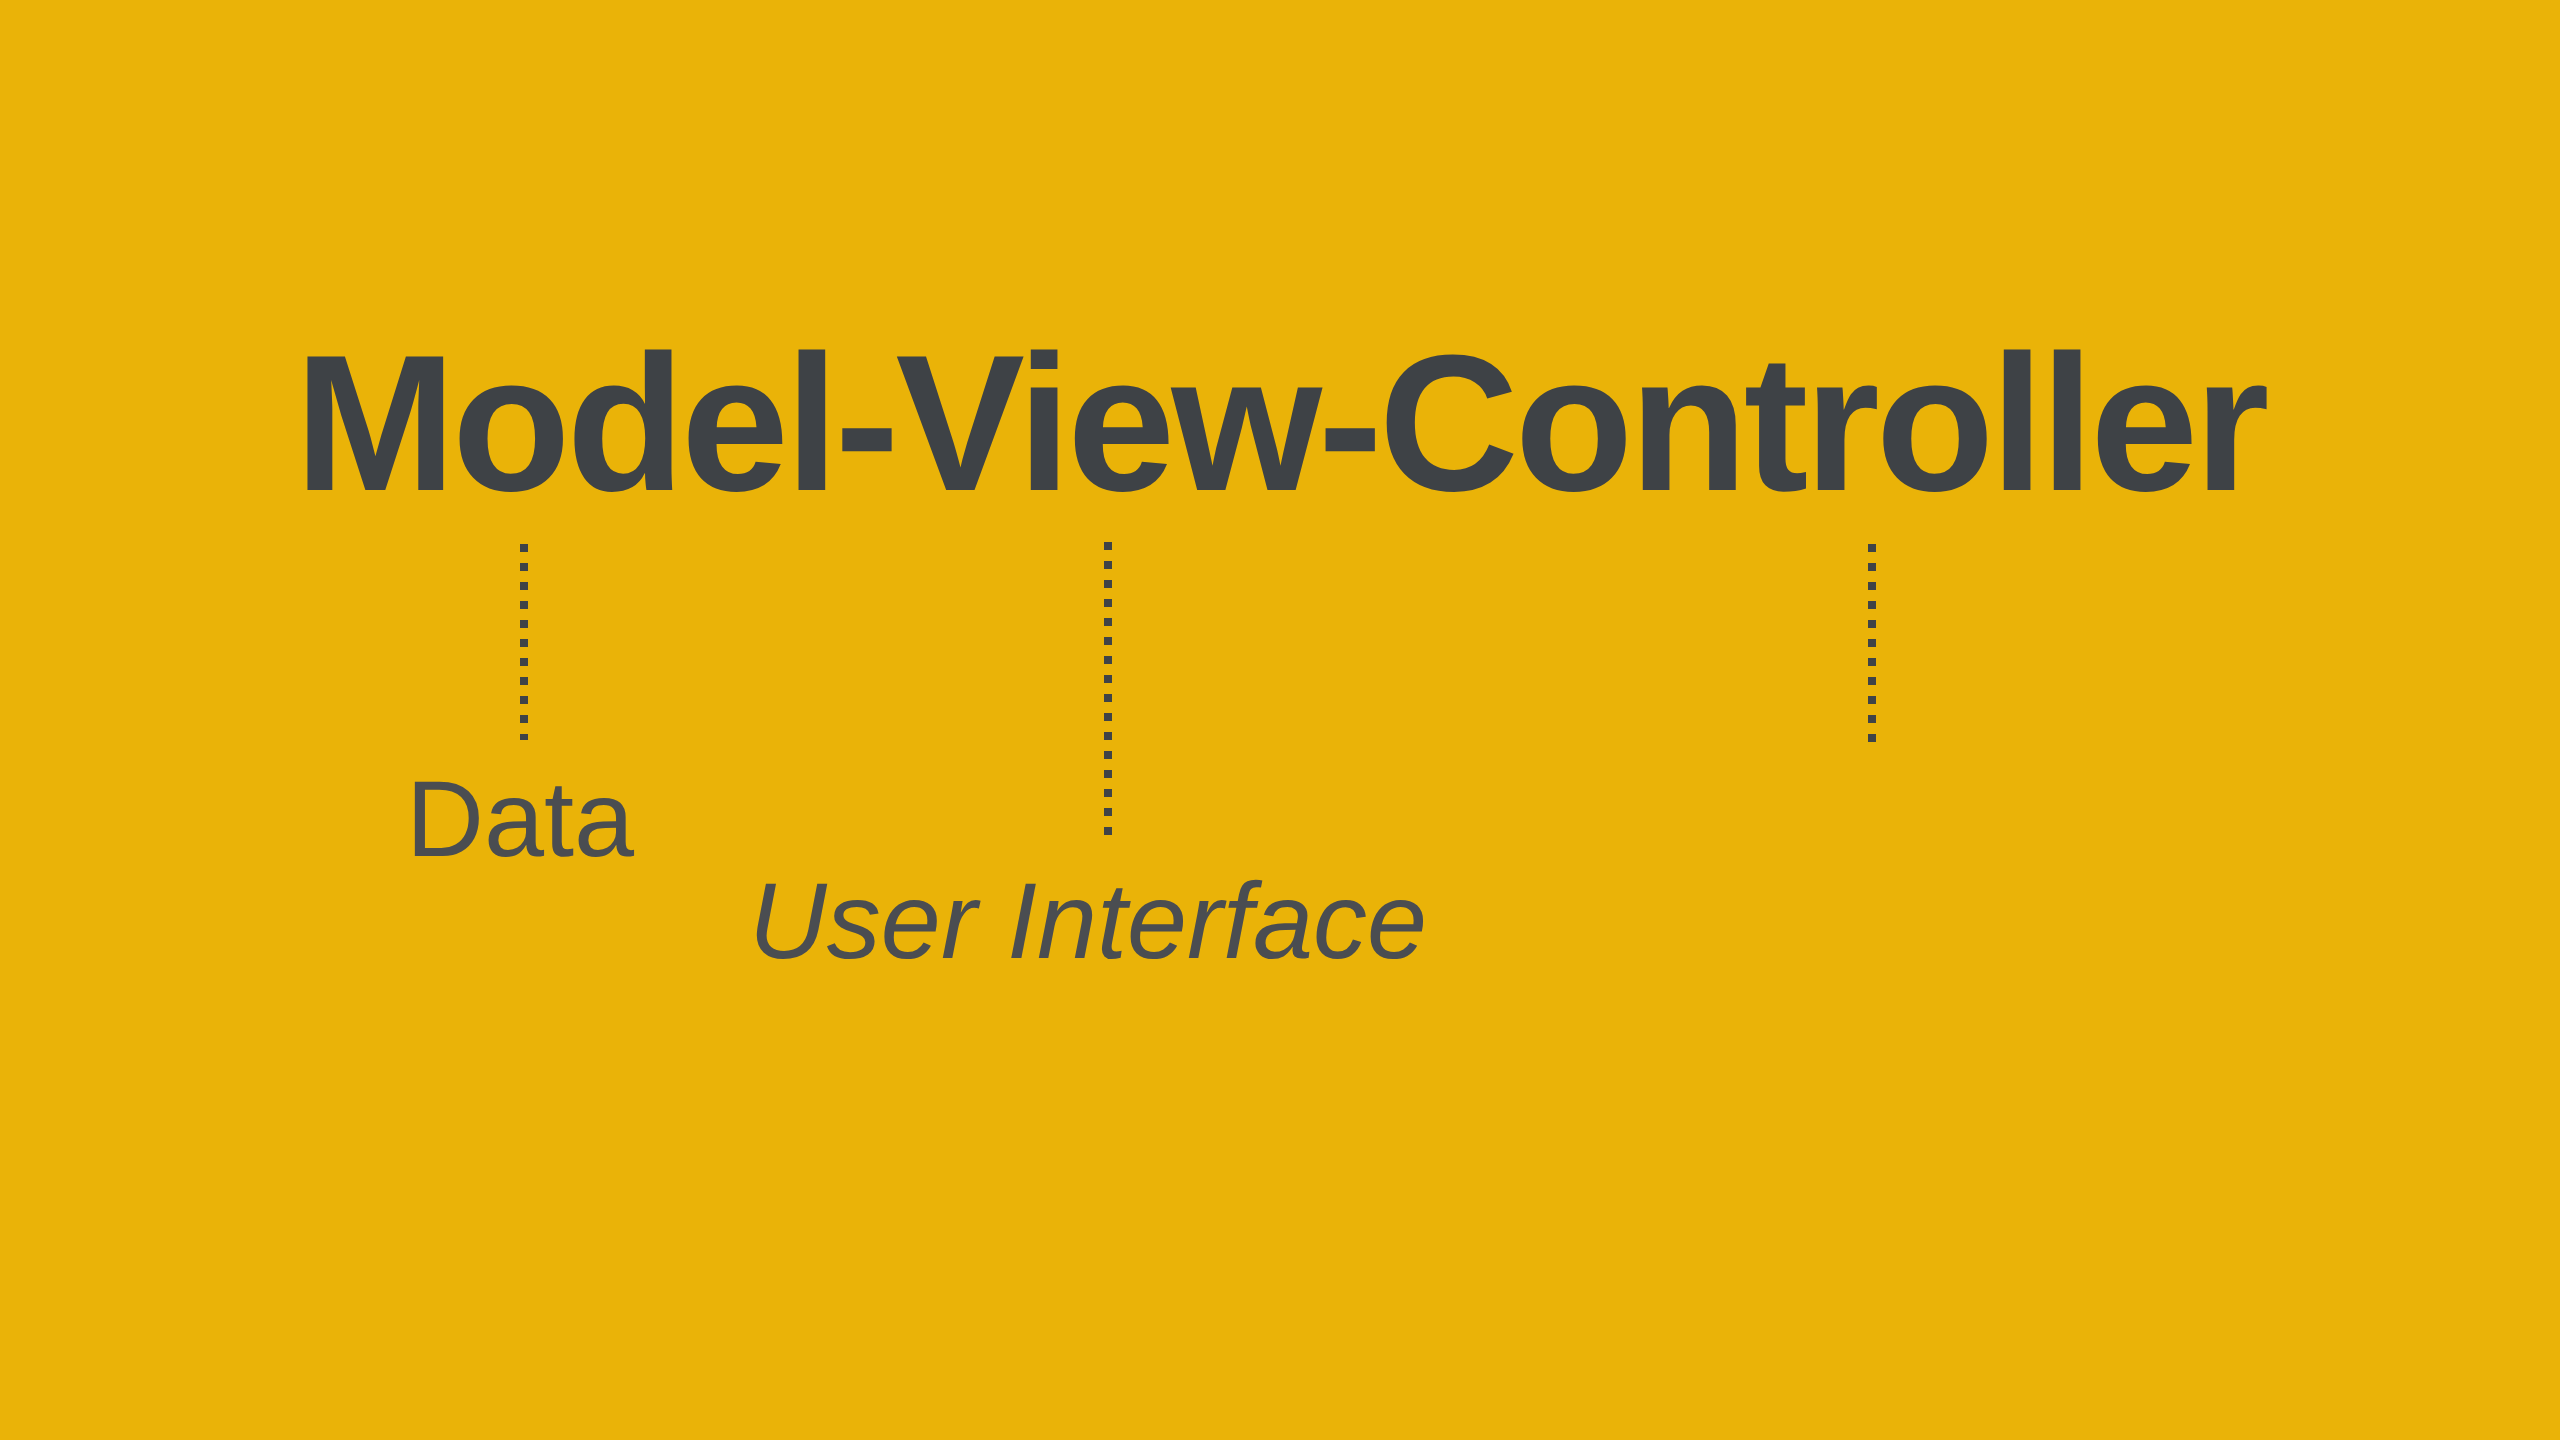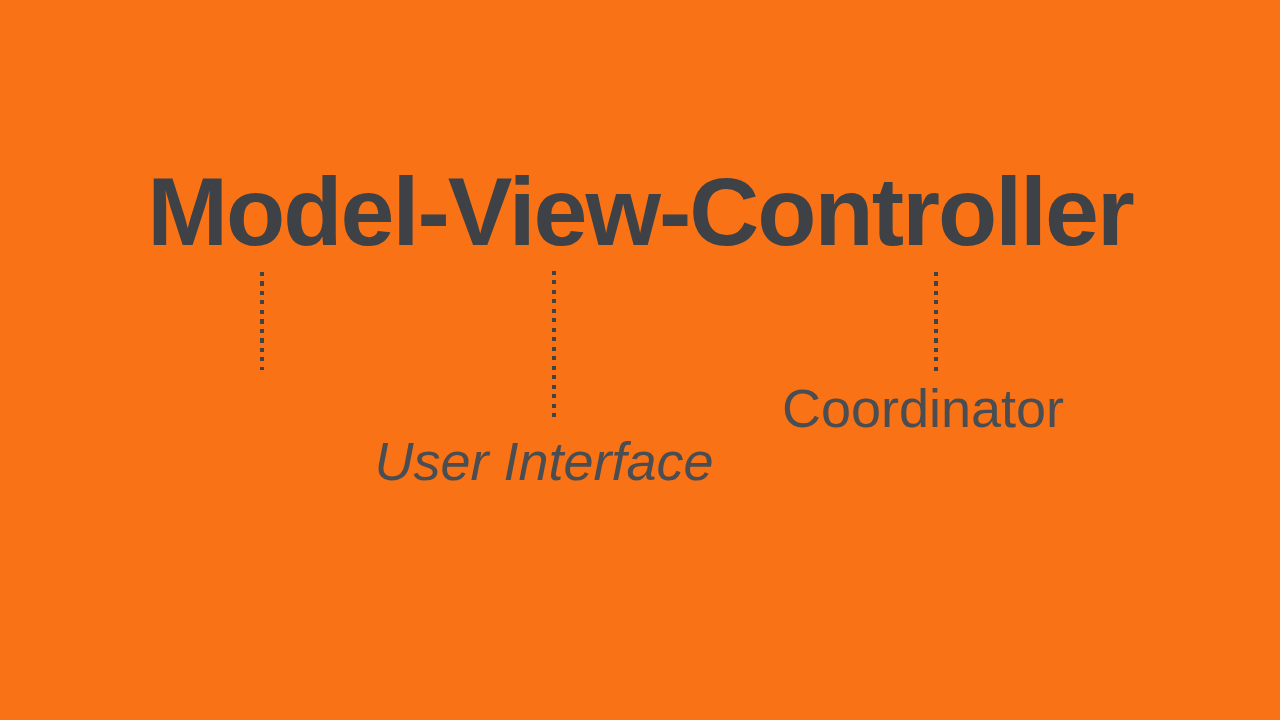--- a/index.html
+++ b/index.html
@@ -10,21 +10,21 @@
   body {
     width: 1280px;
     height: 720px;
     position: relative;
     overflow: hidden;
     font-family: "Liberation Sans", sans-serif;
   }
   .stage {
     position: absolute;
     inset: 0;
-    background: #f97316;
+    background: #eab308;
   }
   .title {
     position: absolute;
     left: 0;
     right: 0;
     top: 163px;
     text-align: center;
     font-size: 97px;
     font-weight: 700;
     letter-spacing: -2px;
@@ -62,16 +62,16 @@
 <body>
 
 <div class="stage">
 
   <div class="title">Model-View-Controller</div>
 
   <div class="connector model"></div>
   <div class="connector view"></div>
   <div class="connector controller"></div>
 
+  <div class="label model">Data</div>
   <div class="label view">User Interface</div>
-  <div class="label controller">Coordinator</div>
 
 </div>
 
 </body></html>

